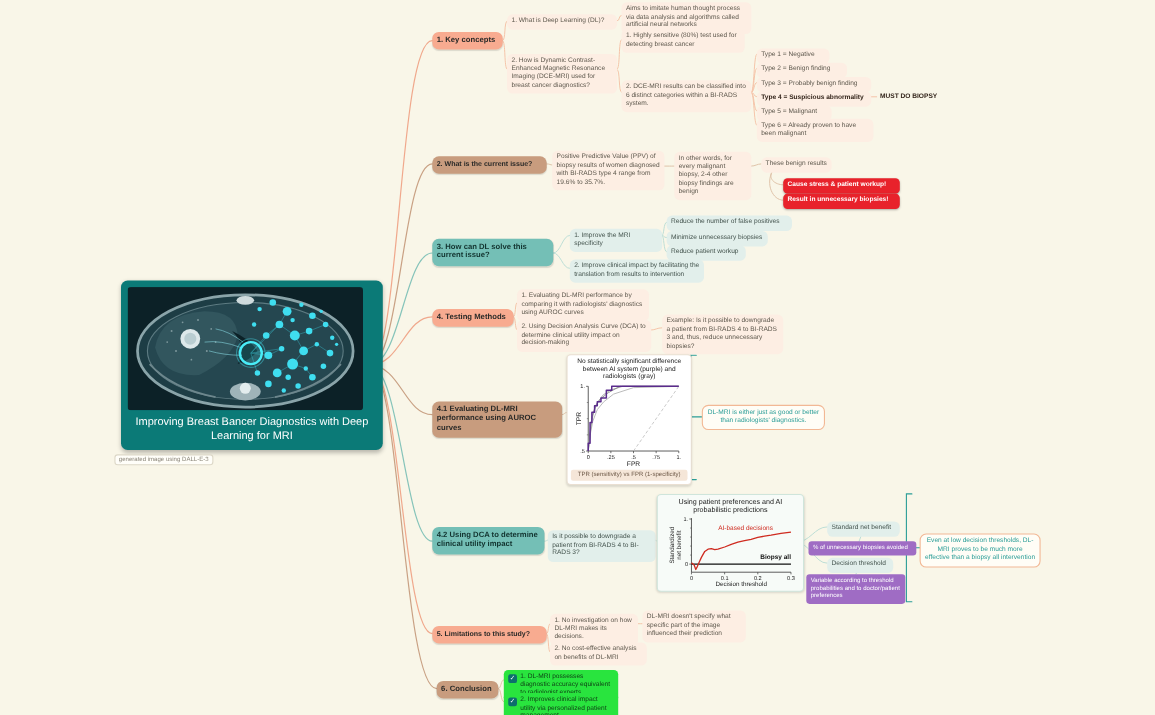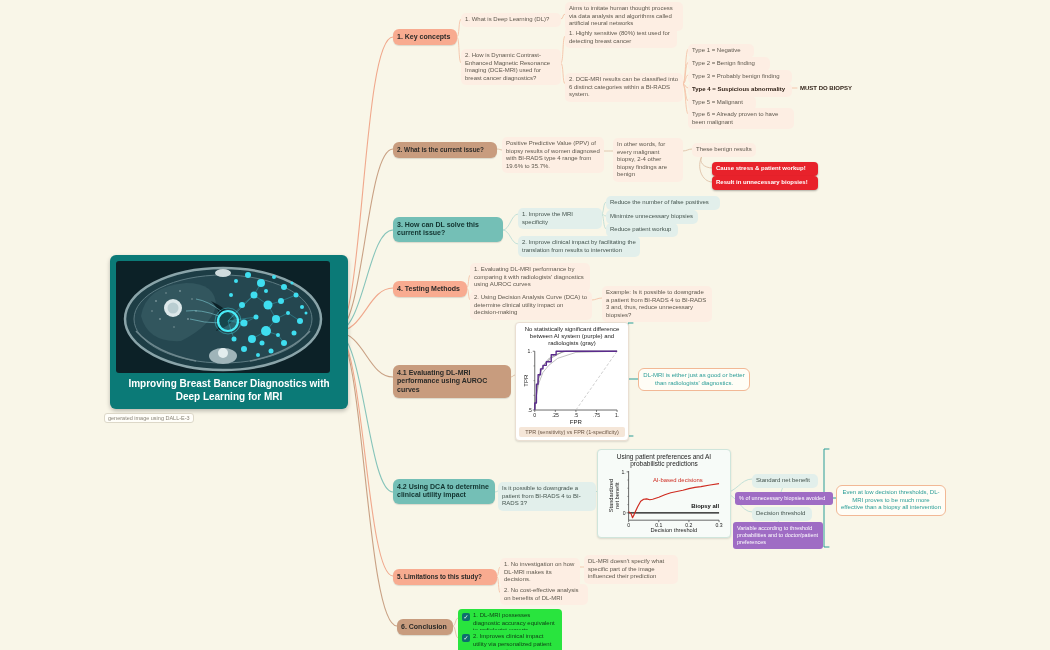--- a/index.html
+++ b/index.html
@@ -21,21 +21,21 @@
   .green{background:#29e43e;color:#0f3d15;display:flex;gap:3px;align-items:flex-start;border-radius:4px;}
   .purple{background:#9f6cc4;color:#fff;border-radius:3px;font-size:5.5px;}
   .bubble{background:#fffdf6;border:1px solid #f2b895;color:#2a9d97;text-align:center;
           border-radius:6px;font-size:6px;}
   .flag{position:absolute;font-weight:bold;color:#33241a;font-size:6px;background:transparent;}
   .bold{font-weight:bold;}
   .chk{width:8px;height:8px;flex:0 0 auto;background:#0d6f6d;border-radius:2px;color:#fff;
        font-size:6px;line-height:8px;text-align:center;margin-top:1px;}
   .central{position:absolute;left:110px;top:255px;width:226px;background:#0b7a77;border-radius:6px;
            padding:6px;box-shadow:0 2px 4px rgba(0,0,0,.25);}
-  .central .title{color:#fff;font-weight:bold;font-size:10px;text-align:center;margin-top:5px;line-height:1.25;}
+  .central .title{color:#fff;font-weight:normal;font-size:10px;text-align:center;margin-top:5px;line-height:1.25;}
   .pill{position:absolute;left:104px;top:413px;background:#fffef9;border:1px solid #ddd8c8;
         border-radius:3px;font-size:5.5px;color:#8a8579;padding:1px 3px;}
   .card{position:absolute;background:#fff;border:1px solid #eadfd2;border-radius:4px;padding:3px;
         box-shadow:0 1px 2px rgba(0,0,0,.12);}
   .card .ctitle{font-size:6px;color:#222;text-align:center;line-height:1.15;margin-bottom:1px;}
   .caption-strip{background:#f5e6d8;border-radius:2px;font-size:5.5px;color:#6b5645;
                  text-align:center;padding:2px 1px;margin-top:2px;}
   .dca-card{background:#f7fbf8;border:1px solid #cfe5db;}
   .dca-card .ctitle{font-size:6.5px;}
 </style>

